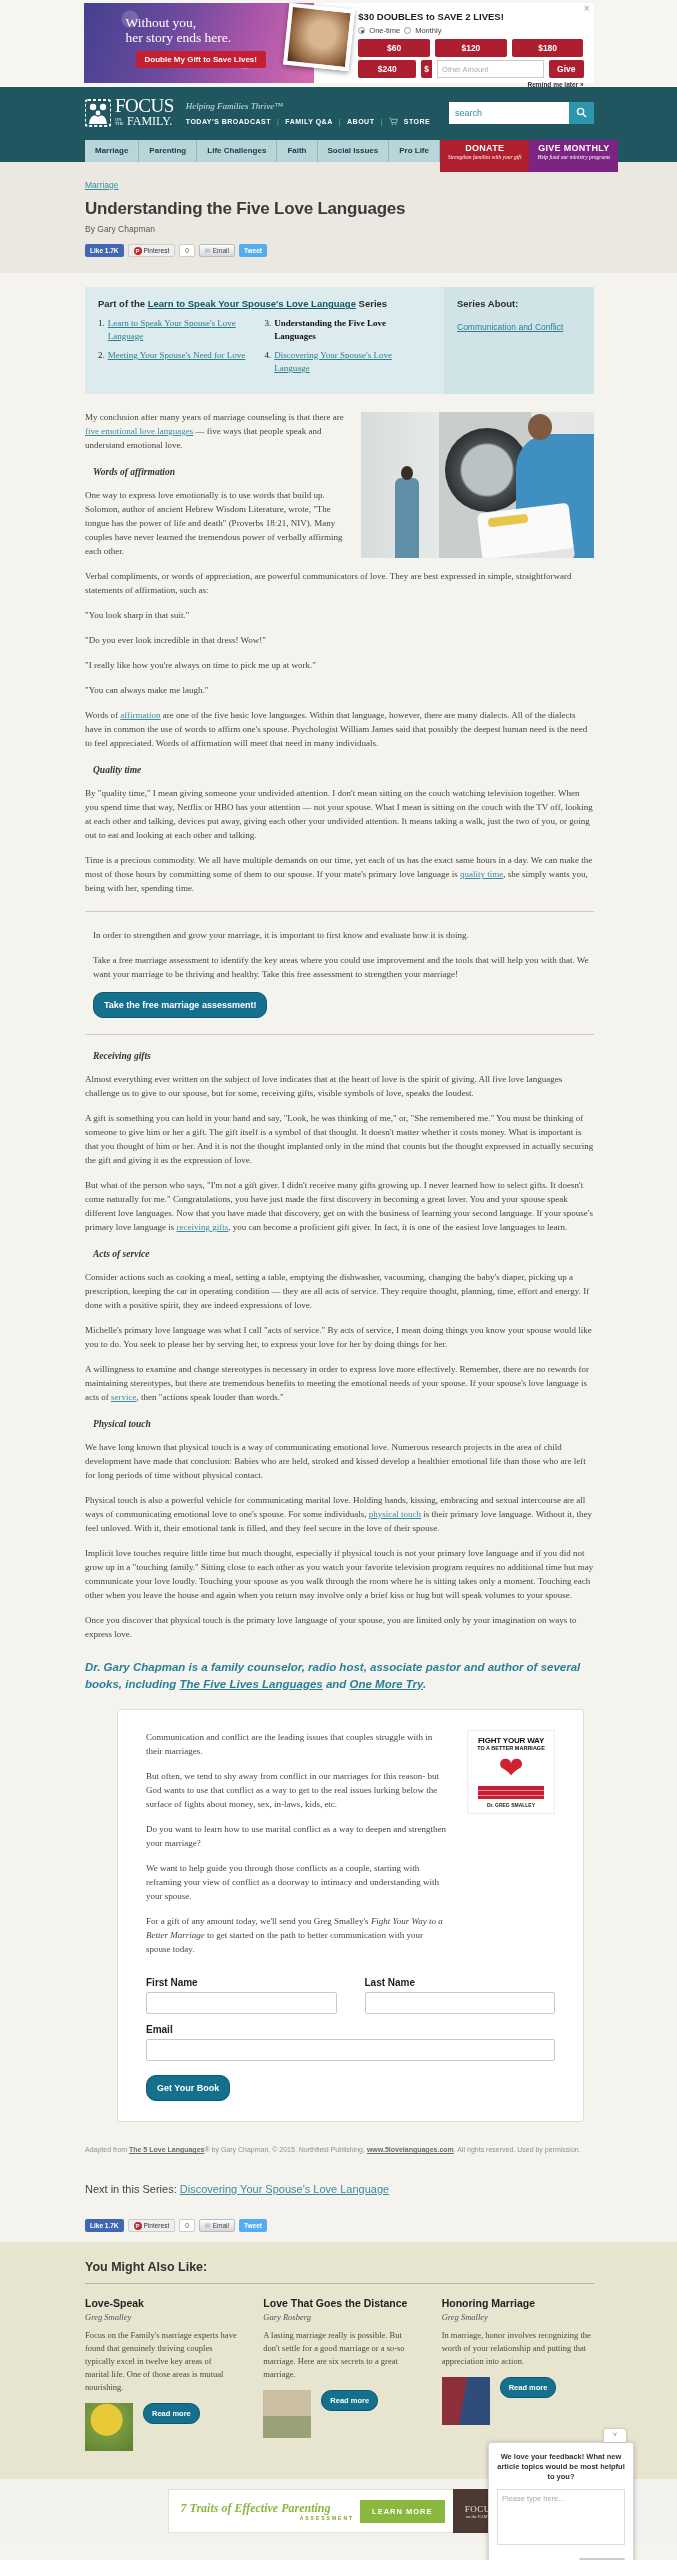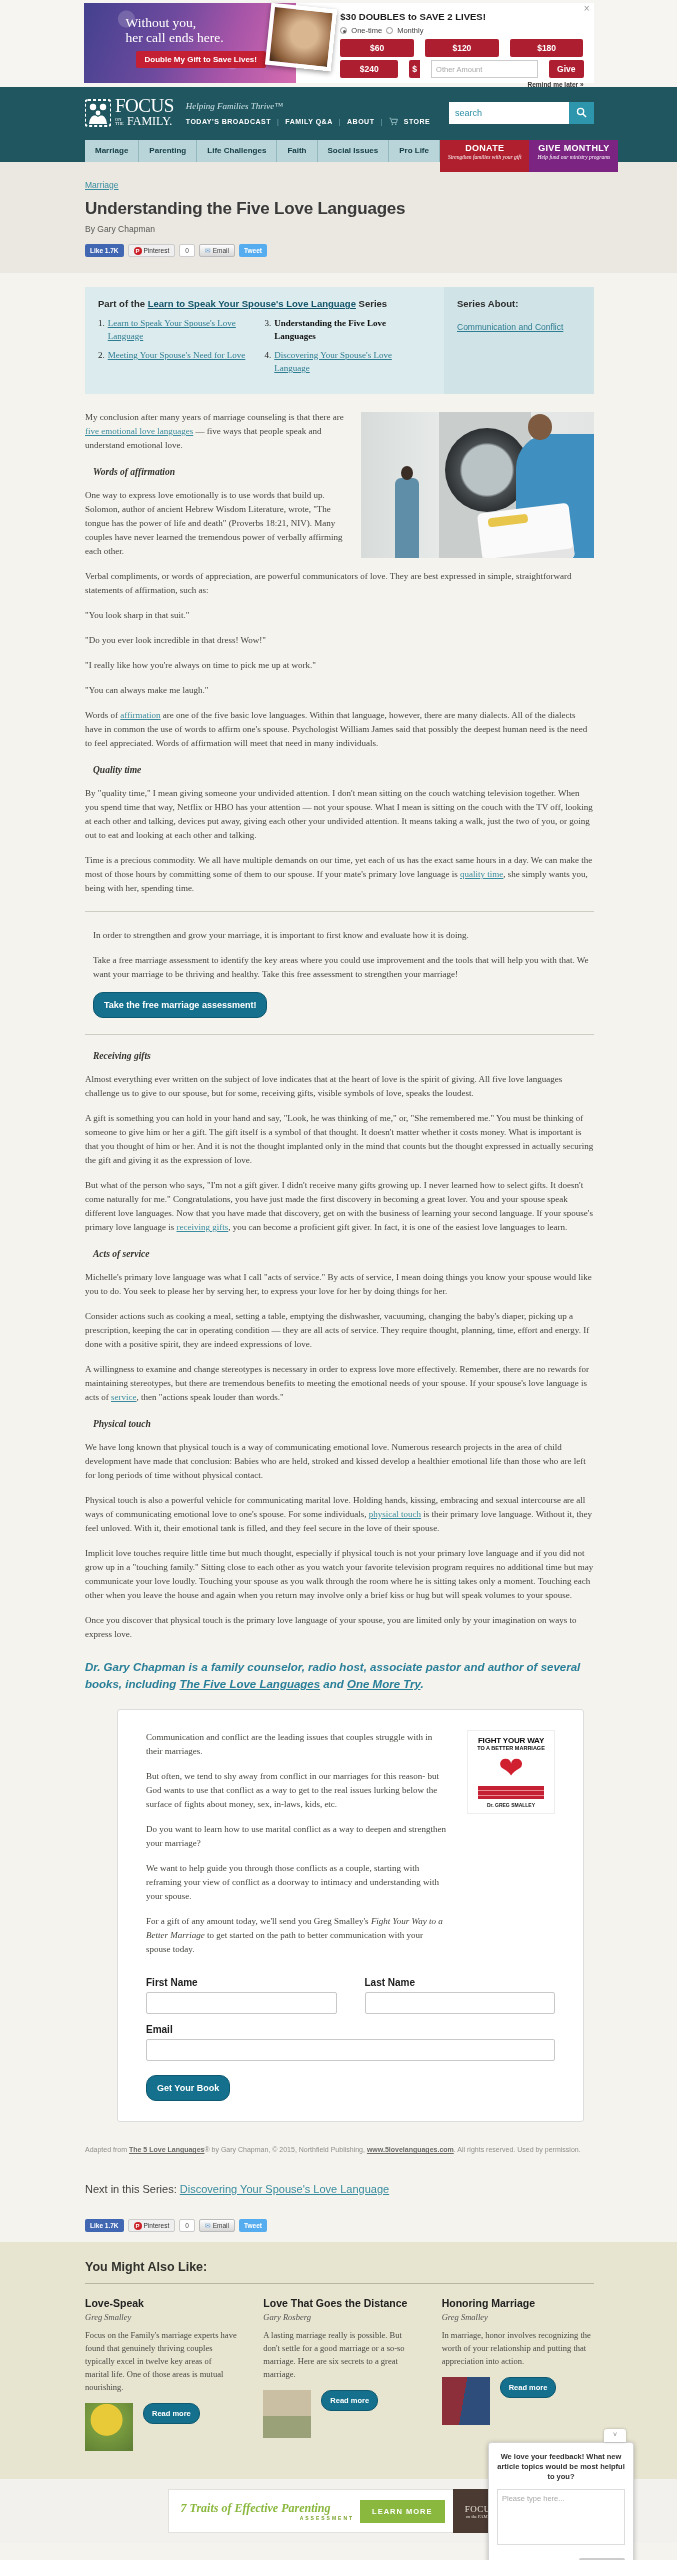--- a/index.html
+++ b/index.html
@@ -20,21 +20,21 @@
             font-size:8px; font-weight:bold; padding:4px 9px; border-radius:2px; font-family:"Liberation Sans",sans-serif; }
   .ultrasound { position:absolute; right:-38px; top:3px; width:66px; height:62px; z-index:3;
       background:radial-gradient(circle at 55% 45%, #d9b690 0 30%, #8a5c38 75%, #3a2414 100%);
       border:4px solid #fff; transform:rotate(6deg); box-shadow:0 2px 5px rgba(0,0,0,.4); }
   .topad-right { flex:1; position:relative; padding:8px 10px 0 44px; background:#fff; }
   .ad-close { position:absolute; top:1px; right:4px; color:#999; font-size:10px; line-height:10px; cursor:pointer; }
   .offer-title { font-size:9.5px; font-weight:bold; color:#1d1d1d; margin-bottom:4px; }
   .freq { font-size:7.5px; color:#444; display:flex; align-items:center; gap:4px; margin-bottom:4px; }
   .radio { width:7px; height:7px; border:1px solid #999; border-radius:50%; background:#fff; display:inline-block; position:relative; }
   .radio.checked::after { content:""; position:absolute; left:1.5px; top:1.5px; width:3px; height:3px; border-radius:50%; background:#555; }
-  .amt-row { display:flex; gap:11px; margin-bottom:3px; }
+  .amt-row { display:flex; gap:5px; margin-bottom:3px; }
   .amt-btn { flex:1; background:#ae1e31; color:#fff; font-size:8.5px; font-weight:bold; text-align:center;
              padding:4px 0; border-radius:2px; border:none; }
   .cur-box { background:#ae1e31; color:#fff; font-size:8.5px; font-weight:bold; padding:4px 3px; border-radius:2px 0 0 2px; }
   .other-input { flex:1; min-width:0; border:1px solid #ccc; font-size:7.5px; padding:0 4px; }
   .other-input::placeholder { color:#aaa; }
   .give-btn { background:#ae1e31; color:#fff; font-size:8.5px; font-weight:bold; padding:4px 8px; border:none; border-radius:2px; }
   .remind { text-align:right; font-size:6.5px; font-weight:bold; color:#333; margin-top:2px; cursor:pointer; }
 
   
   .hdr { height:53px; background:#1f5660; display:flex; align-items:center; padding-left:85px; position:relative; }
@@ -185,21 +185,21 @@
   .fb-send { display:block; margin:9px 0 0 auto; background:#ccc; color:#fff; border:none; font-size:8px; font-weight:bold; padding:5px 11px; border-radius:2px; }
 </style>
 </head>
 <body>
 
 <div class="topad-strip">
   <div class="topad">
     <div class="topad-left">
       <div class="ad-headline">
         <span>Without you,</span><br>
-        <span>her call ends here.</span>
+        <span>her story ends here.</span>
       </div>
       <button class="ad-cta">Double My Gift to Save Lives!</button>
       <div class="ultrasound"></div>
     </div>
     <div class="topad-right">
       <span class="ad-close">×</span>
       <div class="offer-title">$30 DOUBLES to SAVE 2 LIVES!</div>
       <div class="freq">
         <span class="radio checked"></span>
         <span>One-time</span>
@@ -390,36 +390,36 @@
   <hr class="hr">
 
   <h2 class="subhead">Receiving gifts</h2>
   <p>Almost everything ever written on the subject of love indicates that at the heart of love is the spirit of giving. All five love languages challenge us to give to our spouse, but for some, receiving gifts, visible symbols of love, speaks the loudest.</p>
   <p>A gift is something you can hold in your hand and say, "Look, he was thinking of me," or, "She remembered me." You must be thinking of someone to give him or her a gift. The gift itself is a symbol of that thought. It doesn't matter whether it costs money. What is important is that you thought of him or her. And it is not the thought implanted only in the mind that counts but the thought expressed in actually securing the gift and giving it as the expression of love.</p>
   <p>
     <span>But what of the person who says, "I'm not a gift giver. I didn't receive many gifts growing up. I never learned how to select gifts. It doesn't come naturally for me." Congratulations, you have just made the first discovery in becoming a great lover. You and your spouse speak different love languages. Now that you have made that discovery, get on with the business of learning your second language. If your spouse's primary love language is </span><a>receiving gifts</a><span>, you can become a proficient gift giver. In fact, it is one of the easiest love languages to learn.</span>
   </p>
 
   <h2 class="subhead">Acts of service</h2>
+  <p>Consider actions such as cooking a meal, setting a table, emptying the dishwasher, vacuuming, changing the baby's diaper, picking up a prescription, keeping the car in operating condition — they are all acts of service. They require thought, planning, time, effort and energy. If done with a positive spirit, they are indeed expressions of love.</p>
   <p>Michelle's primary love language was what I call "acts of service." By acts of service, I mean doing things you know your spouse would like you to do. You seek to please her by serving her, to express your love for her by doing things for her.</p>
-  <p>Consider actions such as cooking a meal, setting a table, emptying the dishwasher, vacuuming, changing the baby's diaper, picking up a prescription, keeping the car in operating condition — they are all acts of service. They require thought, planning, time, effort and energy. If done with a positive spirit, they are indeed expressions of love.</p>
   <p>
     <span>A willingness to examine and change stereotypes is necessary in order to express love more effectively. Remember, there are no rewards for maintaining stereotypes, but there are tremendous benefits to meeting the emotional needs of your spouse. If your spouse's love language is acts of </span><a>service</a><span>, then "actions speak louder than words."</span>
   </p>
 
   <h2 class="subhead">Physical touch</h2>
   <p>We have long known that physical touch is a way of communicating emotional love. Numerous research projects in the area of child development have made that conclusion: Babies who are held, stroked and kissed develop a healthier emotional life than those who are left for long periods of time without physical contact.</p>
   <p>
     <span>Physical touch is also a powerful vehicle for communicating marital love. Holding hands, kissing, embracing and sexual intercourse are all ways of communicating emotional love to one's spouse. For some individuals, </span><a>physical touch</a><span> is their primary love language. Without it, they feel unloved. With it, their emotional tank is filled, and they feel secure in the love of their spouse.</span>
   </p>
   <p>Implicit love touches require little time but much thought, especially if physical touch is not your primary love language and if you did not grow up in a "touching family." Sitting close to each other as you watch your favorite television program requires no additional time but may communicate your love loudly. Touching your spouse as you walk through the room where he is sitting takes only a moment. Touching each other when you leave the house and again when you return may involve only a brief kiss or hug but will speak volumes to your spouse.</p>
   <p>Once you discover that physical touch is the primary love language of your spouse, you are limited only by your imagination on ways to express love.</p>
 
   <div class="bio">
-    <span>Dr. Gary Chapman is a family counselor, radio host, associate pastor and author of several books, including </span><a>The Five Love Languages</a><span> and </span><a>One More Try</a><span>.</span>
+    <span>Dr. Gary Chapman is a family counselor, radio host, associate pastor and author of several books, including </span><a>The Five Lives Languages</a><span> and </span><a>One More Try</a><span>.</span>
   </div>
 
   <div class="offer-card">
     <div class="offer-top">
       <div class="offer-text">
         <p>Communication and conflict are the leading issues that couples struggle with in their marriages.</p>
         <p>But often, we tend to shy away from conflict in our marriages for this reason- but God wants to use that conflict as a way to get to the real issues lurking below the surface of fights about money, sex, in-laws, kids, etc.</p>
         <p>Do you want to learn how to use marital conflict as a way to deepen and strengthen your marriage?</p>
         <p>We want to help guide you through those conflicts as a couple, starting with reframing your view of conflict as a doorway to intimacy and understanding with your spouse.</p>
         <p>

